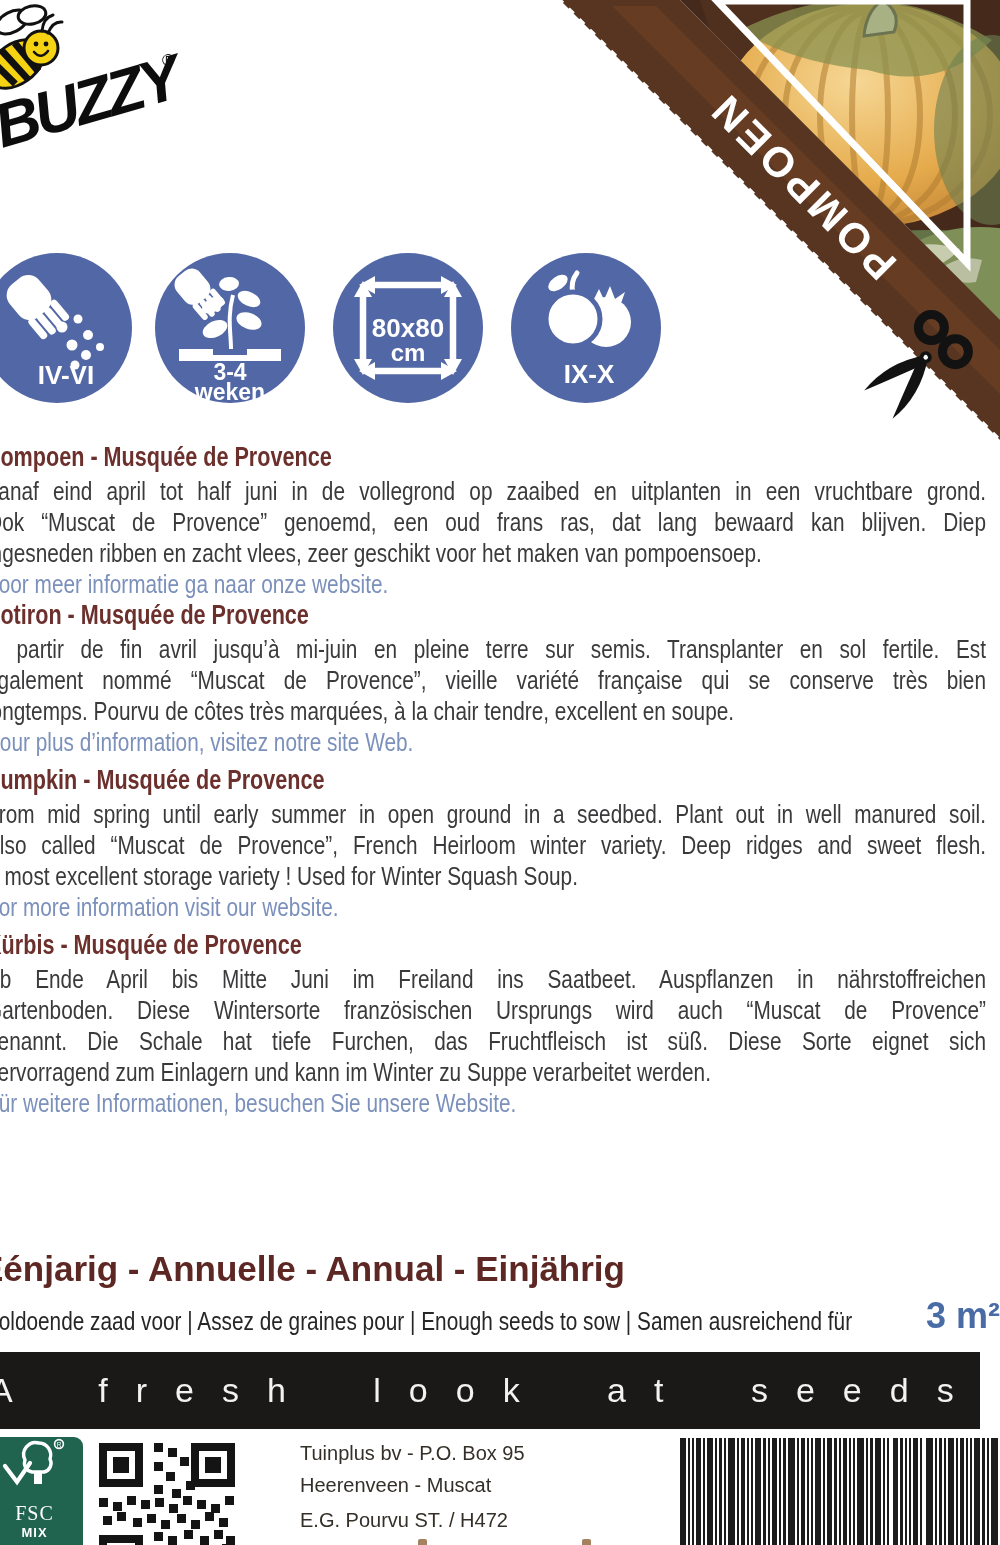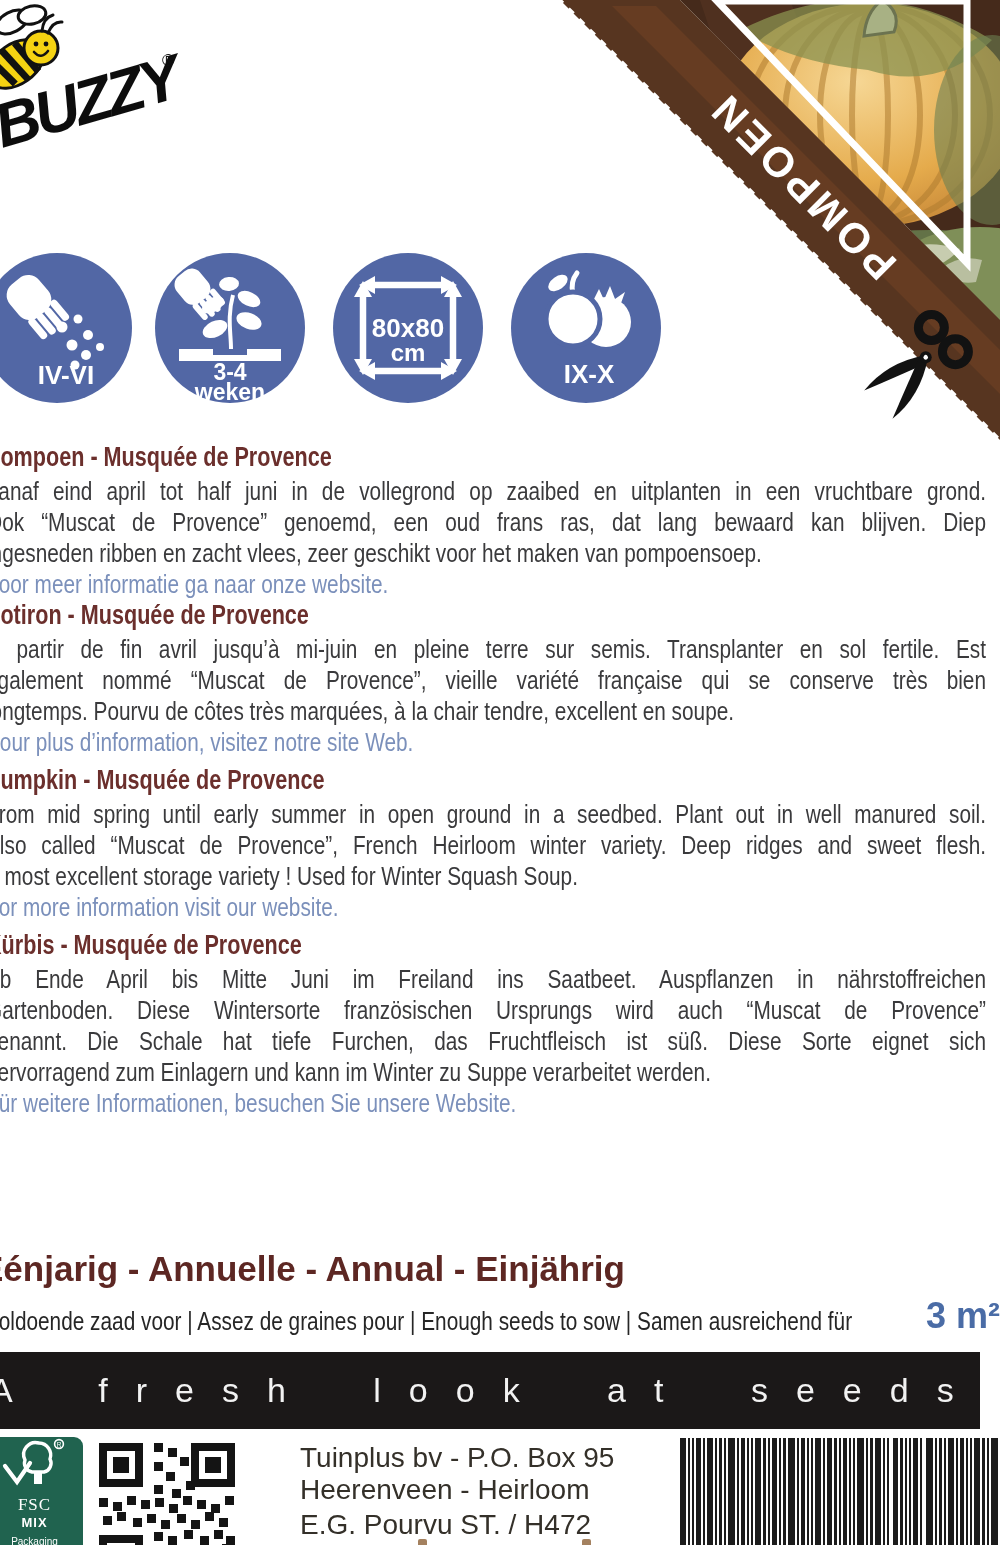--- a/index.html
+++ b/index.html
@@ -26,24 +26,24 @@
   .seedsval{position:absolute;left:926px;top:1295px;font-size:36px;font-weight:bold;color:#4a6ca6;white-space:nowrap}
 
   
   .bar{position:absolute;left:-14px;top:1352px;width:994px;height:77px;background:#1b1818;overflow:hidden}
   .bar span{display:block;padding-left:4px;line-height:77px;font-size:34px;color:#f2f2f2;
             letter-spacing:28px;word-spacing:22px;white-space:nowrap}
 
   
   .fsc{position:absolute;left:-14px;top:1437px;width:97px;height:130px;background:#20634f;border-radius:9px;
        display:flex;flex-direction:column;align-items:center;color:#fff;overflow:hidden}
-  .fsc .fsc-name{font-family:"Liberation Serif",serif;font-size:17px;letter-spacing:1px;margin-top:8px}
+  .fsc .fsc-name{font-family:"Liberation Serif",serif;font-size:20px;letter-spacing:1px;margin-top:15px}
   .fsc .fsc-grade{font-size:13px;font-weight:bold;letter-spacing:1px;}
   .fsc .fsc-cat{font-size:10px;margin-top:6px}
-  .addr{position:absolute;left:300px;font-size:28px;color:#343029;white-space:nowrap}
+  .addr{position:absolute;left:300px;font-size:20px;color:#343029;white-space:nowrap}
   .frag{position:absolute;top:1539px;width:9px;height:6px;background:#a4815f;border-radius:2px 2px 0 0}
 </style>
 </head>
 <body>
 
 <svg class="abs" style="left:560px;top:0" width="440" height="470" viewBox="0 0 440 470">
   <defs>
     <radialGradient id="pg" cx="45%" cy="35%" r="75%">
       <stop offset="0%" stop-color="#f6d795"></stop>
       <stop offset="60%" stop-color="#e5ab4c"></stop>
@@ -265,21 +265,21 @@
              M101,60h9v9h-9z M115,64h9v9h-9z M129,56h9v9h-9z M7,76h9v9h-9z M21,72h9v9h-9z
              M37,78h9v9h-9z M51,74h9v9h-9z M65,80h9v9h-9z M81,74h9v9h-9z M95,80h9v9h-9z
              M109,72h9v9h-9z M123,78h9v9h-9z M58,92h9v9h-9z M72,96h9v9h-9z M88,90h9v9h-9z
              M104,96h9v9h-9z M118,90h9v9h-9z M130,96h9v9h-9z M62,108h9v9h-9z M78,106h9v9h-9z
              M94,112h9v9h-9z M110,108h9v9h-9z M126,104h9v9h-9z M58,124h9v9h-9z M74,128h9v9h-9z
              M92,122h9v9h-9z M108,126h9v9h-9z M124,120h9v9h-9z"></path>
   </g>
 </svg>
 
 <div class="addr" style="top:1442px">Tuinplus bv - P.O. Box 95</div>
-<div class="addr" style="top:1474px">Heerenveen - Heirloom</div>
+<div class="addr" style="top:1474px">Heerenveen - Muscat</div>
 <div class="addr" style="top:1509px">E.G. Pourvu ST. / H472</div>
 <div class="frag" style="left:418px"></div>
 <div class="frag" style="left:582px"></div>
 
 <svg class="abs" style="left:680px;top:1438px" width="318" height="107" viewBox="0 0 318 107" preserveAspectRatio="none">
   <g fill="#1c1c1c">
     <path d="M0,0h6v107h-6z M8,0h2v107h-2z M12,0h2v107h-2z M16,0h5v107h-5z M23,0h2v107h-2z
              M27,0h6v107h-6z M35,0h2v107h-2z M39,0h3v107h-3z M44,0h2v107h-2z M48,0h7v107h-7z
              M57,0h2v107h-2z M61,0h4v107h-4z M67,0h2v107h-2z M71,0h2v107h-2z M75,0h6v107h-6z
              M83,0h3v107h-3z M88,0h2v107h-2z M92,0h5v107h-5z M99,0h2v107h-2z M103,0h3v107h-3z

